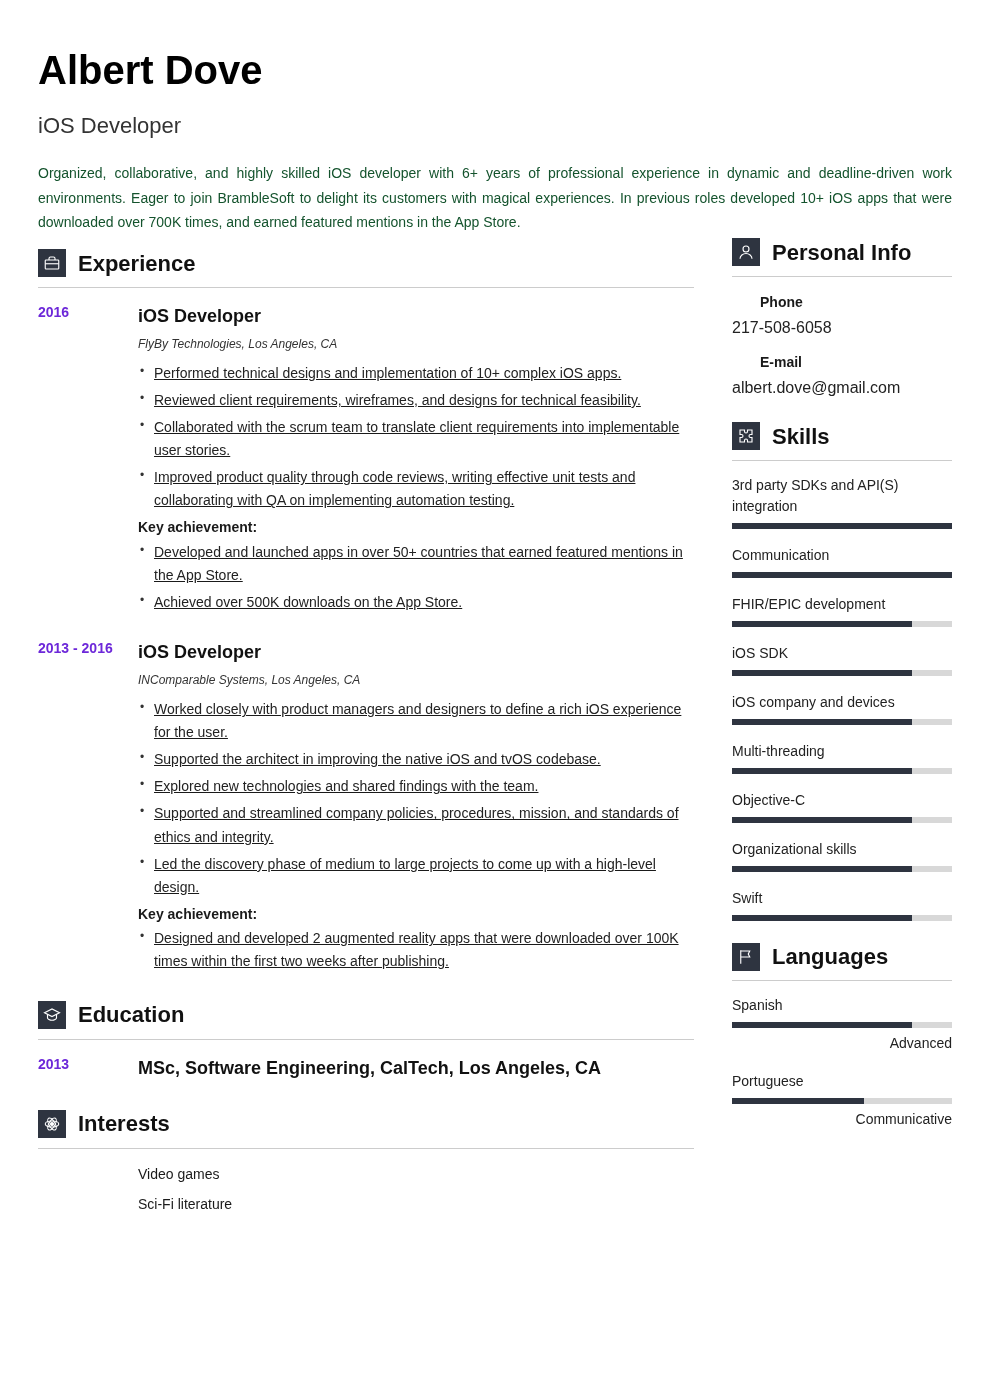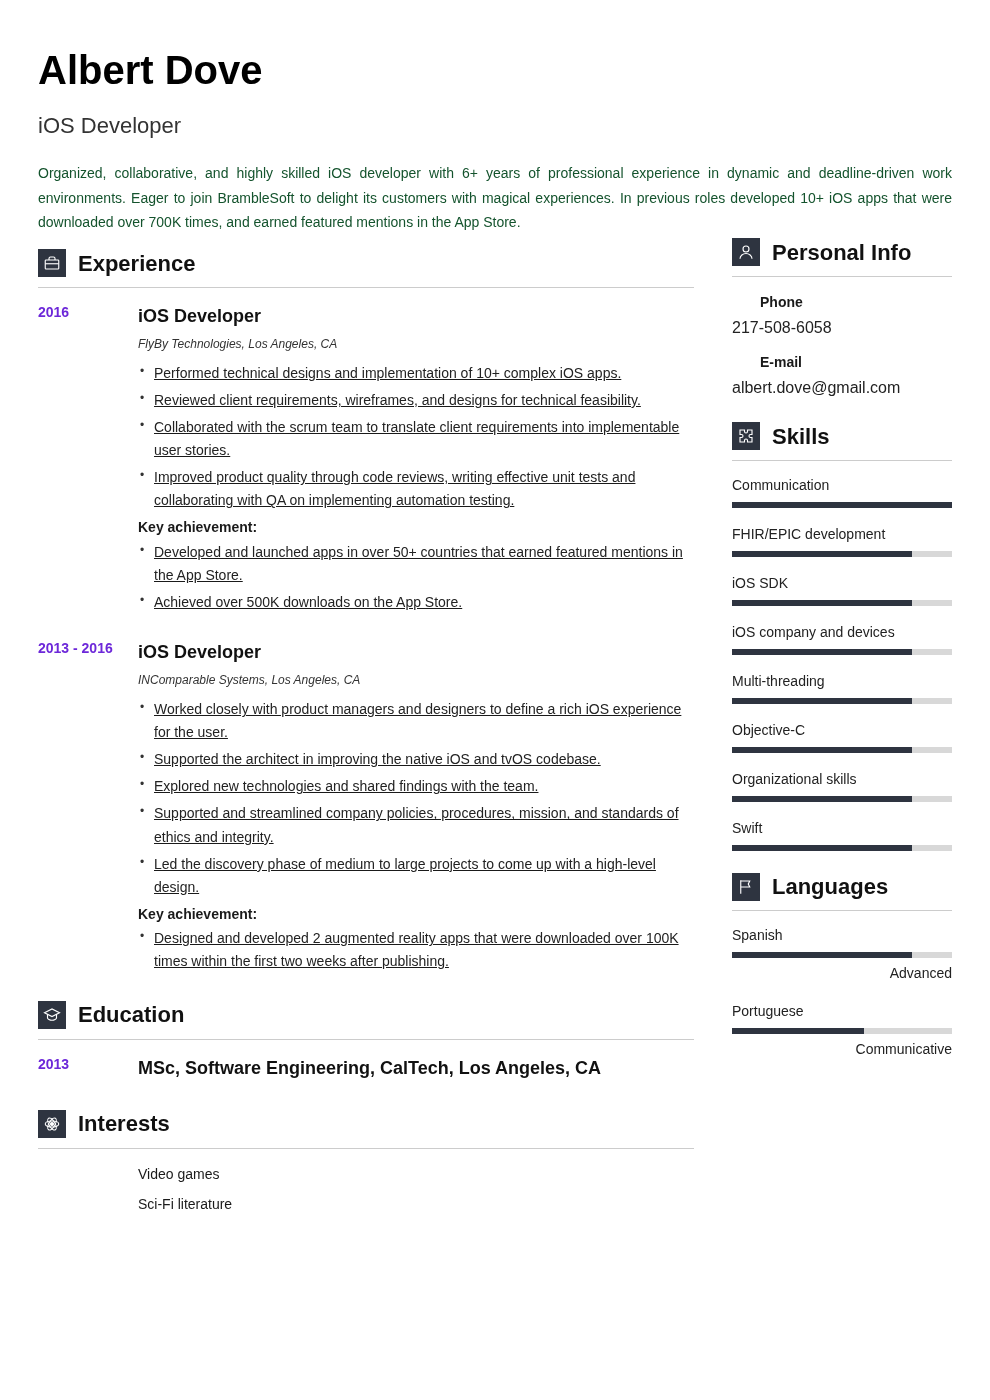--- a/index.html
+++ b/index.html
@@ -273,20 +273,26 @@
     <div class="section-header">
       <div class="icon-box">
         <svg viewBox="0 0 24 24">
             <path d="M4 4h6v2a2 2 0 1 0 4 0V4h6v6h-2a2 2 0 1 0 0 4h2v6h-6v-2a2 2 0 1 0-4 0v2H4v-6h2a2 2 0 1 0 0-4H4V4z"></path>
           </svg>
       </div>
       <div class="section-title">Skills</div>
     </div>
     <div id="skills-list">
         <div class="skill">
+          <div class="skill-name">3rd party SDKs and API(S) integration</div>
+          <div class="bar">
+            <div class="bar-fill" style="width: 100%;"></div>
+          </div>
+        </div>
+        <div class="skill">
           <div class="skill-name">Communication</div>
           <div class="bar">
             <div class="bar-fill" style="width: 100%;"></div>
           </div>
         </div>
         <div class="skill">
           <div class="skill-name">FHIR/EPIC development</div>
           <div class="bar">
             <div class="bar-fill" style="width: 82%;"></div>
           </div>

